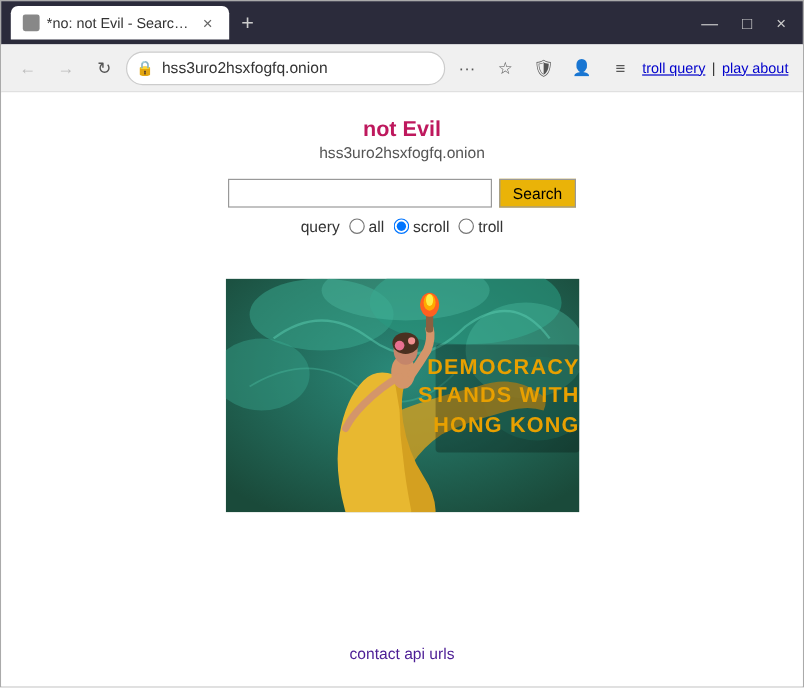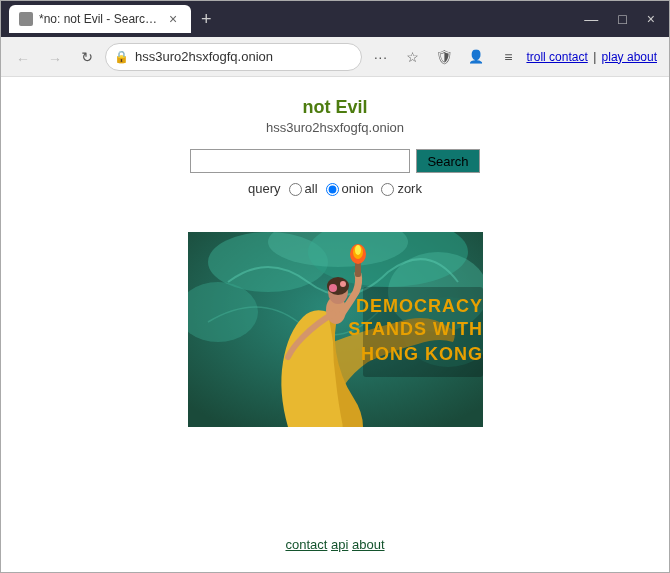--- a/index.html
+++ b/index.html
@@ -153,21 +153,21 @@
       background: #fff;
       display: flex;
       flex-direction: column;
       align-items: center;
       padding: 20px 0 10px;
       overflow: auto;
     }
     .site-title {
       font-size: 18px;
       font-weight: bold;
-      color: #4d7c0f;
+      color: #be185d;
       margin-bottom: 2px;
       text-align: center;
     }
     .site-url {
       font-size: 13px;
       color: #555;
       margin-bottom: 14px;
     }
     .search-row {
       display: flex;
@@ -179,35 +179,35 @@
       width: 220px;
       height: 24px;
       border: 1px solid #999;
       padding: 2px 4px;
       font-size: 13px;
     }
     .search-btn {
       height: 24px;
       padding: 0 10px;
       font-size: 13px;
-      background: #0f766e;
+      background: #eab308;
       border: 1px solid #999;
       cursor: pointer;
     }
     .radio-row {
       display: flex;
       align-items: center;
       gap: 8px;
       font-size: 13px;
       color: #333;
       margin-bottom: 36px;
     }
     .radio-row label {
       display: flex;
-      align-items: flex-end;
+      align-items: center;
       gap: 3px;
     }
 
     
     .poster-container {
       width: 295px;
       height: 195px;
       overflow: hidden;
       position: relative;
       margin-bottom: 20px;
@@ -218,22 +218,21 @@
     }
 
     
     .footer-links {
       font-size: 13px;
       color: #555;
       margin-top: auto;
       padding: 10px 0;
     }
     .footer-links a {
-      color: #14532d;
-      text-decoration: underline;
+      color: #4c1d95;
       cursor: pointer;
     }
   </style>
 </head>
 <body>
 
 <div class="browser-window">
 
   <div class="title-bar">
     <div class="tab">
@@ -274,21 +273,21 @@
         <span>🛡</span>
       </div>
       <div class="nav-extra-btn">
         <span style="font-size:13px;">👤</span>
       </div>
       <div class="nav-extra-btn">
         <span>≡</span>
       </div>
     </div>
     <div class="top-links">
-      <a>troll contact</a>
+      <a>troll query</a>
       <span class="sep">|</span>
       <a>play about</a>
     </div>
   </div>
 
   <div class="page-content">
     <div class="site-title">not Evil</div>
     <div class="site-url">hss3uro2hsxfogfq.onion</div>
 
     <div class="search-row">
@@ -297,25 +296,25 @@
     </div>
 
     <div class="radio-row">
       <span>query</span>
       <label>
         <input type="radio" name="search_type" value="all" style="">
         <span>all</span>
       </label>
       <label>
         <input type="radio" name="search_type" value="titles" checked="" style="">
-        <span>onion</span>
+        <span>scroll</span>
       </label>
       <label>
         <input type="radio" name="search_type" value="urls" style="">
-        <span>zork</span>
+        <span>troll</span>
       </label>
     </div>
 
     <div class="poster-container">
       <svg class="poster-svg" viewBox="0 0 295 195" xmlns="http://www.w3.org/2000/svg">
 
         <defs>
           <radialGradient id="bgGrad" cx="50%" cy="40%" r="70%">
             <stop offset="0%" style="stop-color:#2a8a7a"></stop>
             <stop offset="100%" style="stop-color:#1a4a3a"></stop>
@@ -362,16 +361,16 @@
         <text x="295" y="103" text-anchor="end" font-family="Arial Black, Arial" font-weight="900" font-size="18" fill="#e8a000" letter-spacing="1">STANDS WITH</text>
         <text x="295" y="128" text-anchor="end" font-family="Arial Black, Arial" font-weight="900" font-size="18" fill="#e8a000" letter-spacing="1">HONG KONG</text>
       </svg>
     </div>
 
     <div class="footer-links">
       <a>contact</a>
       <span> </span>
       <a>api</a>
       <span> </span>
-      <a>about</a>
+      <a>urls</a>
     </div>
   </div>
 </div>
 
 </body></html>

